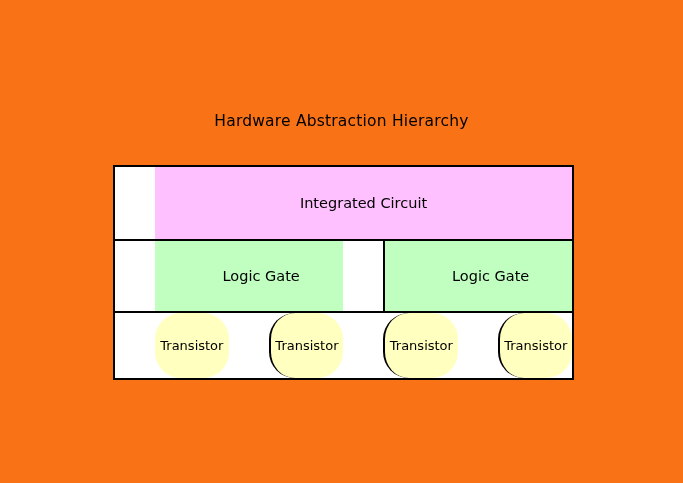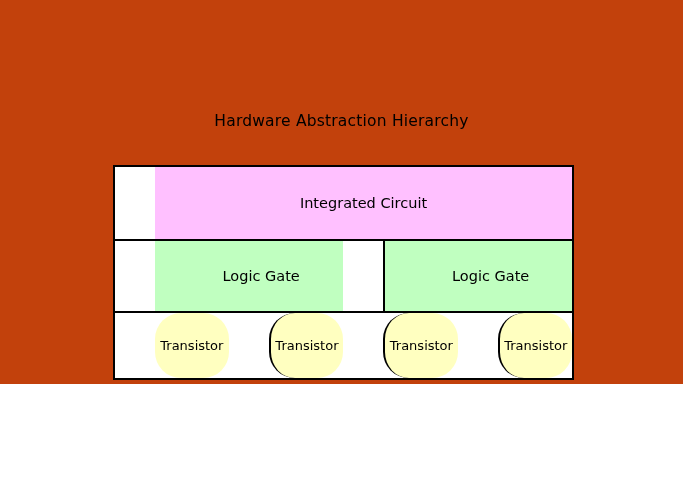--- a/index.html
+++ b/index.html
@@ -12,22 +12,22 @@
     height: 483px;
     background: #ffffff;
     font-family: "DejaVu Sans", sans-serif;
     overflow: hidden;
     position: relative;
   }
 
   #canvas {
     position: relative;
     width: 683px;
-    height: 384px;
-    background: #c2410c;
+    height: 483px;
+    background: #f97316;
   }
 
   
   #diagram-title {
     position: absolute;
     left: 0;
     top: 110px;
     width: 683px;
     text-align: center;
     font-size: 15.5px;

